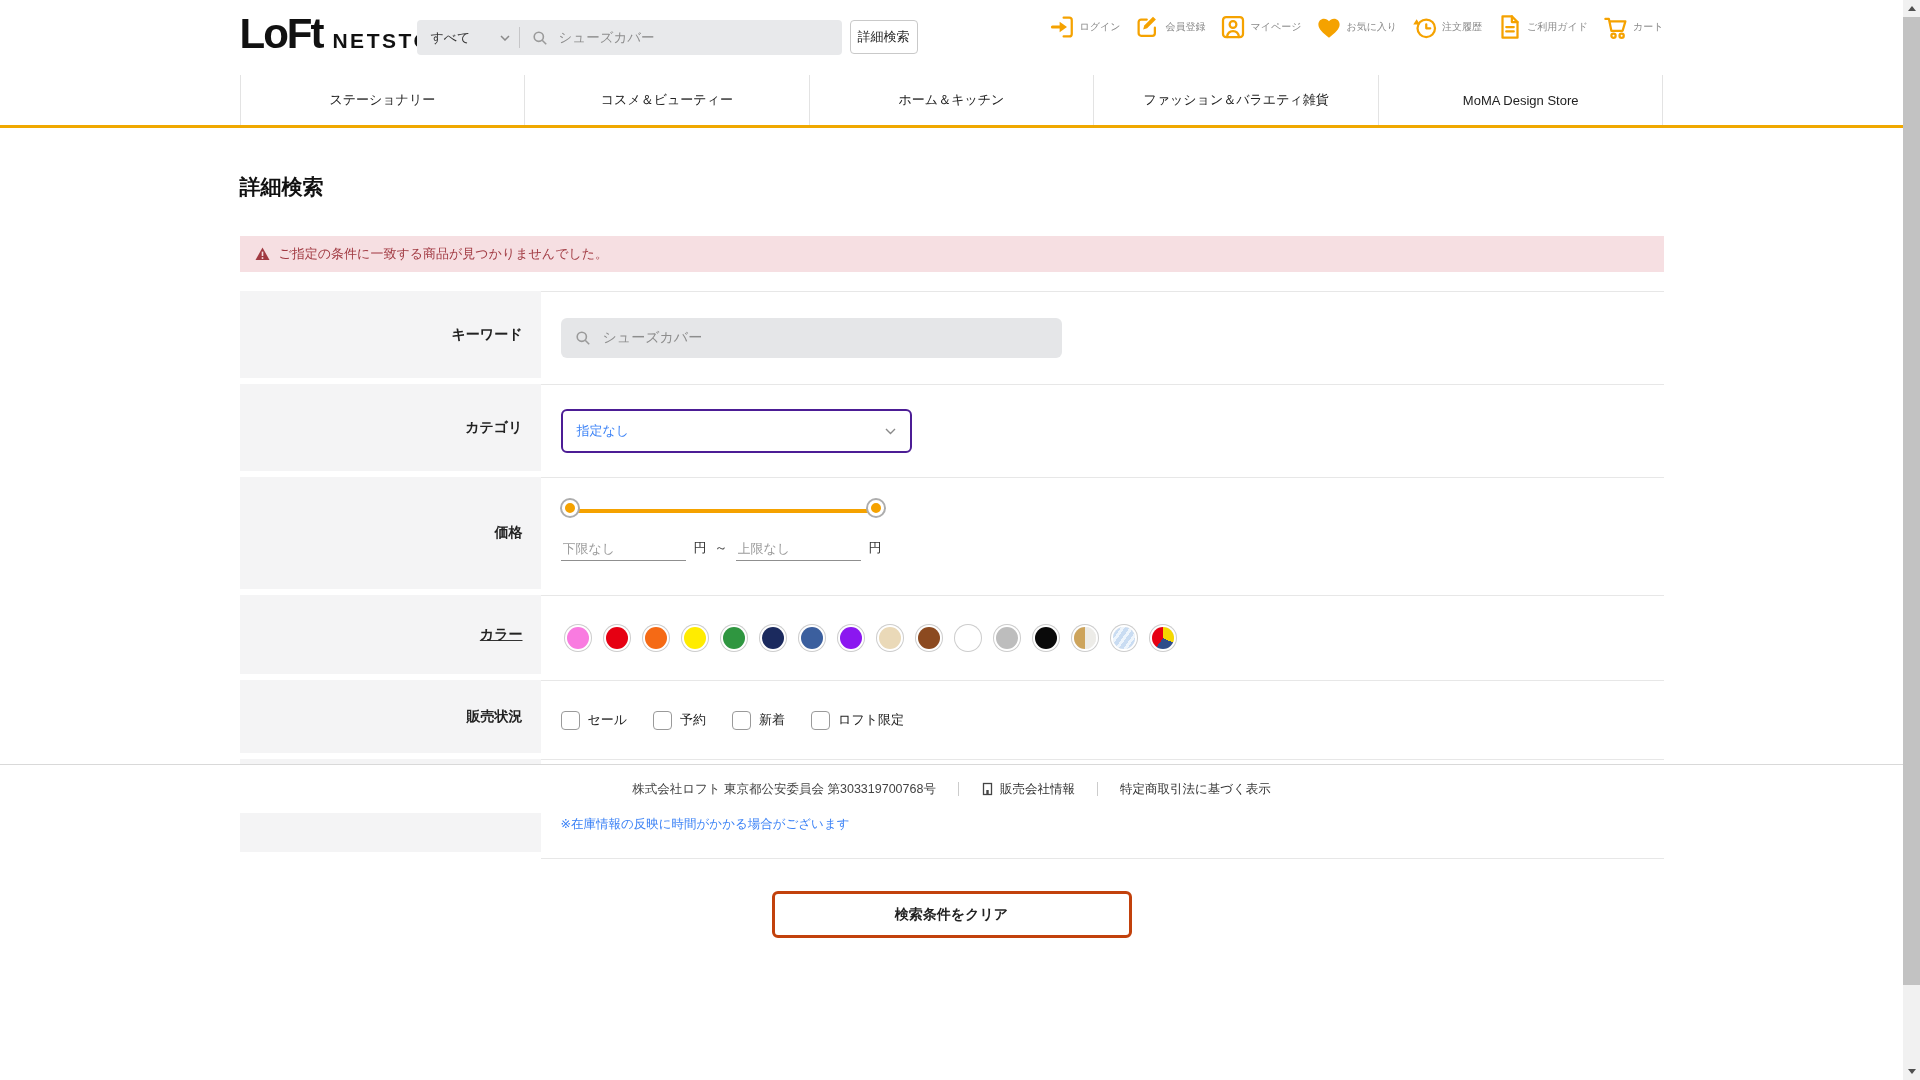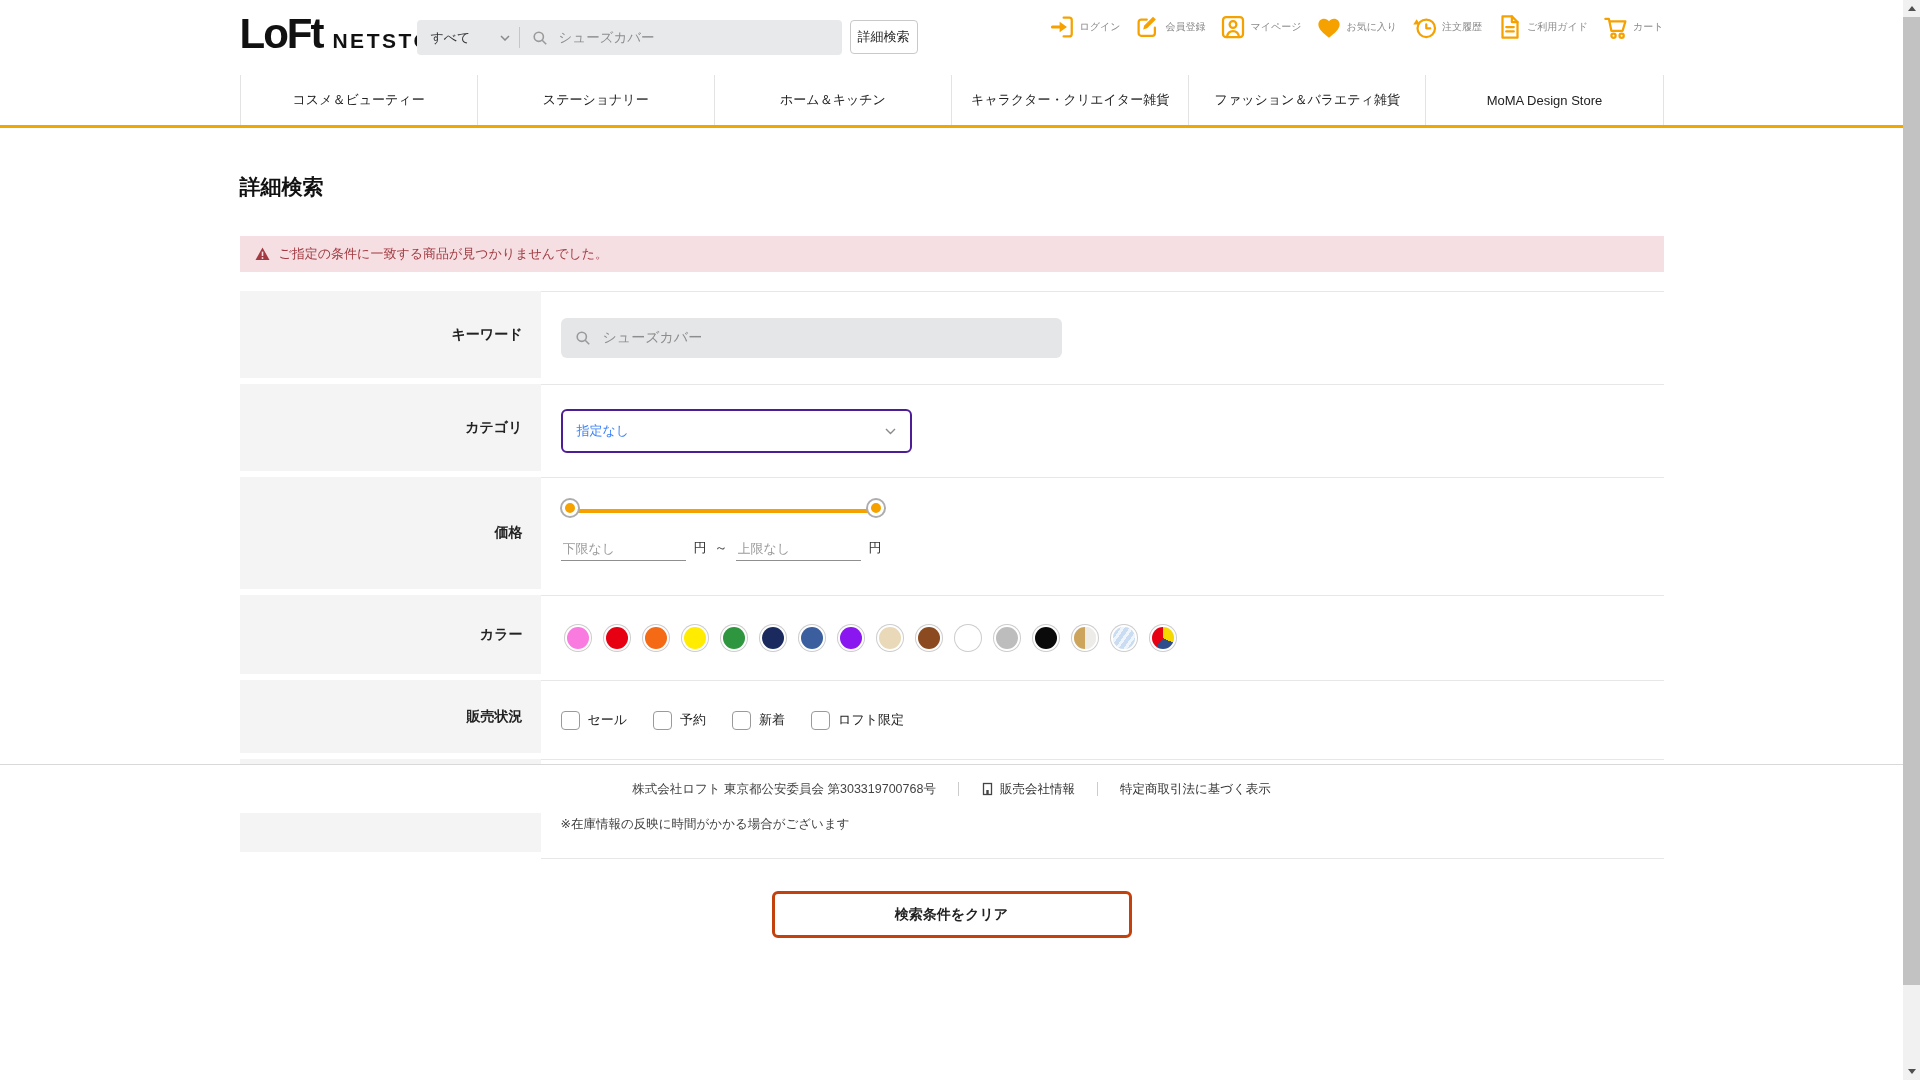--- a/index.html
+++ b/index.html
@@ -47,21 +47,21 @@
   .error-box { margin-top:35px; height:36px; background:#f6dfe2; display:flex; align-items:center;
     padding-left:15px; gap:9px; font-size:13px; color:#a13a42; }
 
   .search-form { margin-top:19px; }
   .form-row { display:flex; }
   .row-label { width:301px; background:#f4f4f5; margin-bottom:6px;
     display:flex; align-items:center; justify-content:flex-end; padding-right:18px;
     font-size:14px; font-weight:700; color:#222; }
   .row-content { flex:1; border-top:1px solid #e7e7e7; padding-left:20px; }
   .row-keyword { height:93px; } .row-category { height:93px; } .row-price { height:118px; }
-  .row-color { height:85px; } .row-sales { height:79px; } .row-stock { height:99px; }
+  .row-color { height:85px;text-decoration:underline; } .row-sales { height:79px; } .row-stock { height:99px; }
   .form-end { margin-left:301px; border-top:1px solid #e7e7e7; height:0; }
   .center-v { display:flex; align-items:center; }
 
   .kw-box { width:501px; height:40px; background:#e5e6e8; border-radius:6px;
     display:flex; align-items:center; padding-left:14px; gap:10px; }
   .kw-input { flex:1; border:none; background:transparent; outline:none; font-size:14px; color:#8d8d8d; }
 
   .cat-select { width:351px; height:44px; border:2px solid #4c1d95; border-radius:6px; background:#fff;
     display:flex; align-items:center; justify-content:space-between; padding:0 14px;
     font-size:13px; color:#3b82f6; cursor:pointer; }
@@ -86,21 +86,21 @@
   .check-item { display:flex; align-items:center; margin-right:26px; cursor:pointer; }
   .checkbox { width:19px; height:19px; border:1px solid #9a9a9a; border-radius:4px; background:#fff; }
   .opt-label { margin-left:8px; font-size:13px; color:#222; }
 
   .stock-content { padding-top:25px; }
   .radio-row { display:flex; align-items:center; }
   .radio-item { display:flex; align-items:center; margin-right:26px; cursor:pointer; }
   .radio { width:19px; height:19px; border:1.5px solid #8f8f8f; border-radius:50%; background:#fff;
     display:flex; align-items:center; justify-content:center; }
   .radio-dot { width:9px; height:9px; border-radius:50%; background:#f5a200; }
-  .stock-note { margin-top:12px; font-size:12.5px; color:#404040; }
+  .stock-note { margin-top:12px; font-size:12.5px; color:#3b82f6; }
 
   .action-row { display:flex; justify-content:center; gap:29px; margin-top:32px; }
   .btn { height:47px; border-radius:6px; font-size:14px; font-weight:700;
     display:flex; align-items:center; justify-content:center; cursor:pointer; }
   .btn-clear { width:360px; background:#fff; border:3px solid #c2410c; color:#222; }
   .btn-submit { width:373px; background:#9d9d9d; border:none; color:#fff; }
 
   
   .site-footer { position:absolute; left:0; bottom:0; width:1903px; height:49px;
     border-top:1px solid #d9d9d9; display:flex; align-items:center; justify-content:center;
@@ -204,30 +204,27 @@
             </svg>
           <span class="quick-link-label">カート</span>
         </div>
       </div>
     </div>
   </div>
 
   <div class="main-nav">
     <div class="container">
       <div class="nav-item">
+          <span>ステーショナリー</span>
+        </div>
+      <div class="nav-item">
           <span>コスメ＆ビューティー</span>
         </div>
       <div class="nav-item">
-          <span>ステーショナリー</span>
-        </div>
-      <div class="nav-item">
           <span>ホーム＆キッチン</span>
-        </div>
-      <div class="nav-item">
-          <span>キャラクター・クリエイター雑貨</span>
         </div>
       <div class="nav-item">
           <span>ファッション＆バラエティ雑貨</span>
         </div>
       <div class="nav-item">
           <span>MoMA Design Store</span>
         </div>
     </div>
   </div>
 

